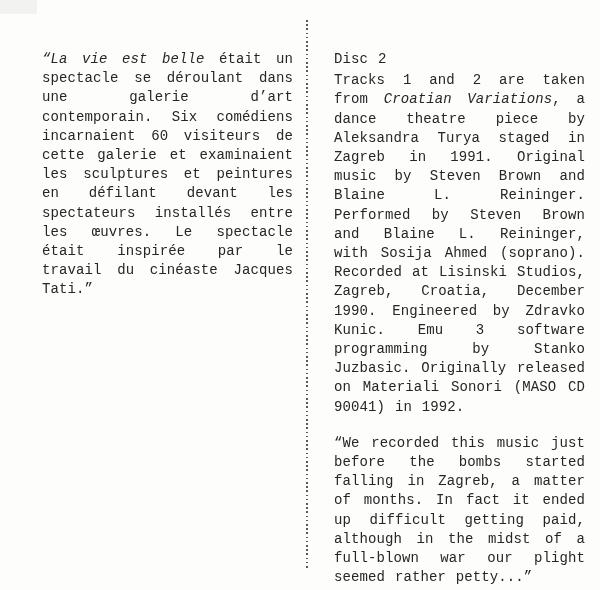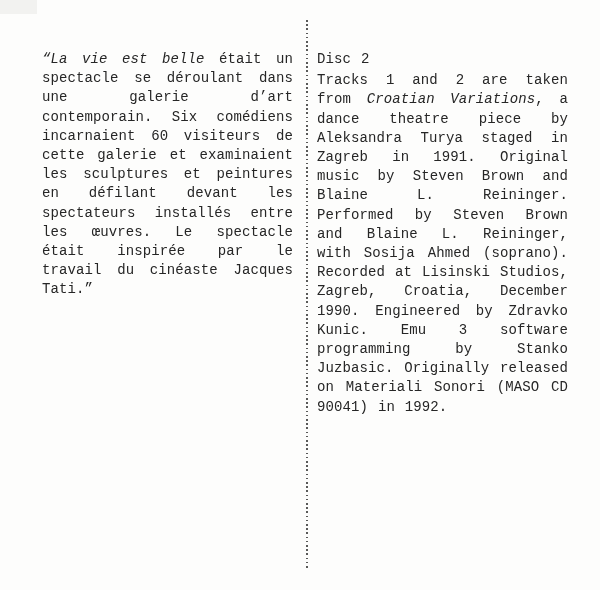--- a/index.html
+++ b/index.html
@@ -53,21 +53,21 @@
     position: absolute;
     top: 50px;
     width: 251px;
     font-size: 14px;
     line-height: 19.2px;
     text-align: justify;
     word-spacing: 1.4px;
     letter-spacing: 0.1px;
   }
   .col-left  { left: 42px; }
-  .col-right { left: 317px; }
+  .col-right { left: 334px; }
   .para {
     margin: 0 0 17px 0;
   }
   .para:last-child { margin-bottom: 0; }
   .heading {
     margin: 0 0 2px 0;
     text-align: left;
   }
   i { font-style: italic; }
 </style>
@@ -80,17 +80,18 @@
 
   <div class="col col-left">
     <p class="para"><i>“La vie est belle</i><span> était un spectacle se déroulant dans une galerie d’art contemporain. Six comédiens incarnaient 60 visiteurs de cette galerie et examinaient les sculptures et peintures en défilant devant les spectateurs installés entre les œuvres. Le spectacle était inspirée par le travail du cinéaste Jacques Tati.”</span></p>
   </div>
 
   <div class="divider"></div>
 
   <div class="col col-right">
     <p class="heading">Disc 2</p>
     <p class="para"><span>Tracks 1 and 2 are taken from </span><i>Croatian Variations</i><span>, a dance theatre piece by Aleksandra Turya staged in Zagreb in 1991. Original music by Steven Brown and Blaine L. Reininger. Performed by Steven Brown and Blaine L. Reininger, with Sosija Ahmed (soprano). Recorded at Lisinski Studios, Zagreb, Croatia, December 1990. Engineered by Zdravko Kunic. Emu 3 software programming by Stanko Juzbasic. Originally released on Materiali Sonori (MASO CD 90041) in 1992.</span></p>
+    <p class="para"><span>“We recorded this music just before the bombs started falling in Zagreb, a matter of months. In fact it ended up difficult getting paid, although in the midst of a full-blown war our plight seemed rather petty...”</span></p>
   </div>
 
   <div class="edge-shadow"></div>
 
 </div>
 
 </body></html>

